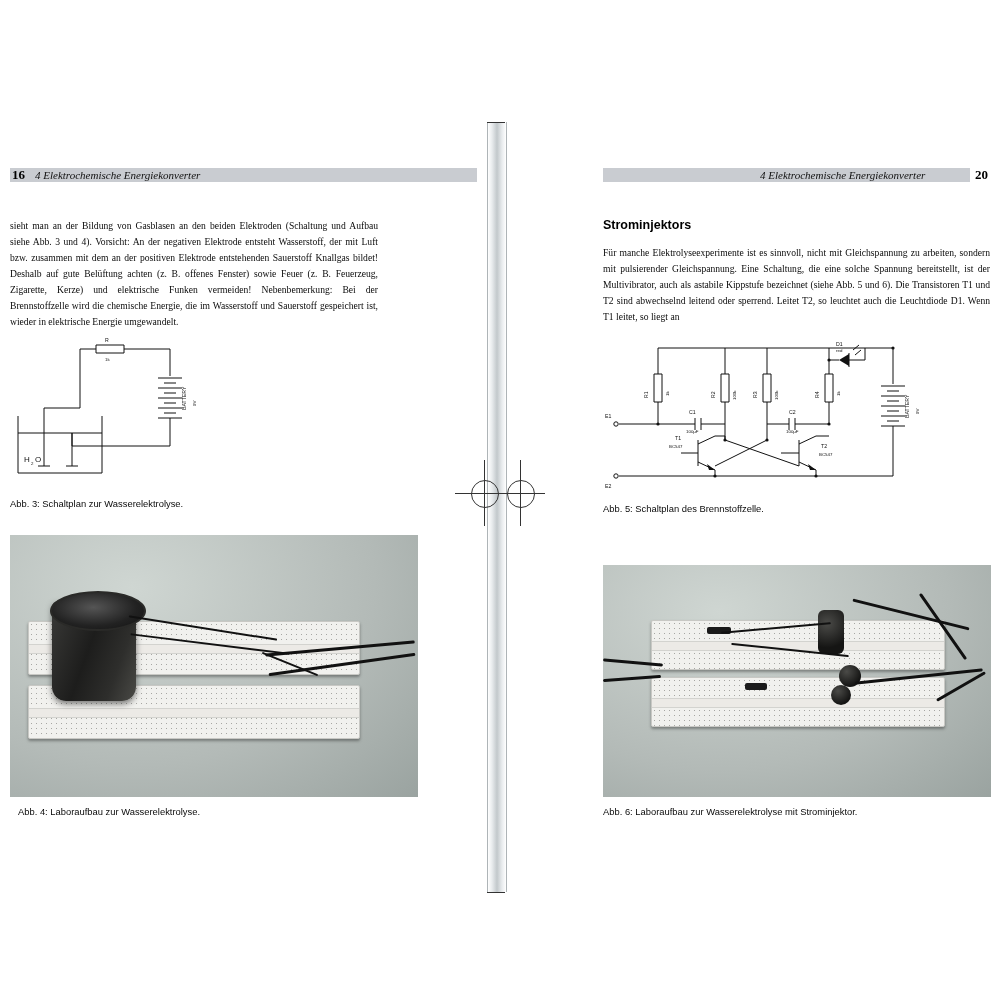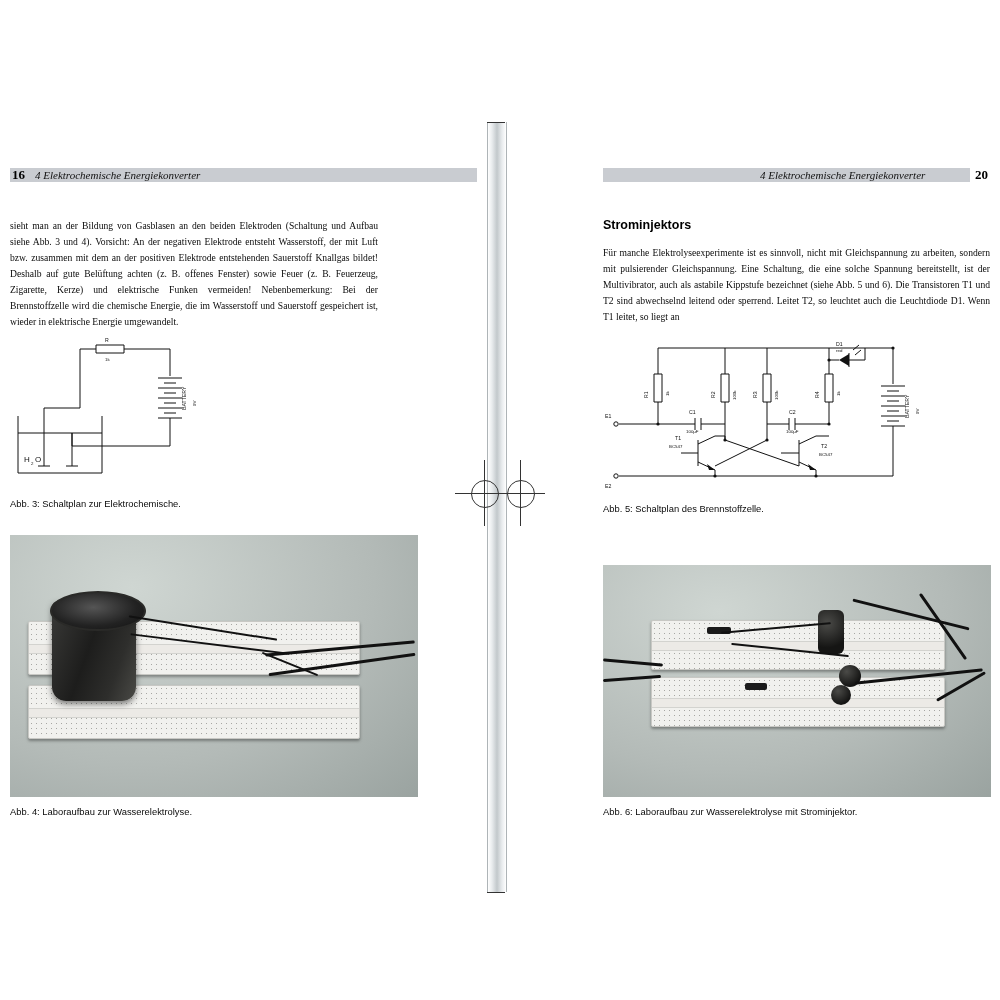--- a/index.html
+++ b/index.html
@@ -218,21 +218,21 @@
     <line x1="34" y1="70" x2="34" y2="128"></line>
     <line x1="62" y1="95" x2="62" y2="128"></line>
     <line x1="28" y1="128" x2="40" y2="128"></line>
     <line x1="56" y1="128" x2="68" y2="128"></line>
 
     <text x="14" y="124" style="font-size:8px;">H</text>
     <text x="21" y="127" class="tiny">2</text>
     <text x="25" y="124" style="font-size:8px;">O</text>
   </svg>
 
-  <div class="caption" style="left:10px; top:498px;">Abb. 3: Schaltplan zur Elektrochemische.</div>
+  <div class="caption" style="left:10px; top:498px;">Abb. 3: Schaltplan zur Wasserelektrolyse.</div>
 
   <div class="photo" style="left:10px; top:535px; width:408px; height:262px;">
     <div class="bgwash"></div>
 
     <div class="breadboard" style="left:18px; top:86px; width:330px; height:52px;">
       <div class="bb-holes"></div>
       <div class="bb-gap" style="left:0; right:0; top:22px; height:8px;"></div>
     </div>
     <div class="breadboard" style="left:18px; top:150px; width:330px; height:52px;">
       <div class="bb-holes"></div>
@@ -242,21 +242,21 @@
     <div class="beaker" style="left:42px; top:66px; width:84px; height:100px;"></div>
     <div class="beaker-rim" style="left:40px; top:56px; width:92px; height:36px;"></div>
 
     <div class="wire" style="left:118px; top:92px; width:150px; height:2px; transform:rotate(9deg);"></div>
     <div class="wire" style="left:120px; top:108px; width:160px; height:2px; transform:rotate(7deg);"></div>
     <div class="wire" style="left:255px; top:112px; width:150px; height:3px; transform:rotate(-5deg);"></div>
     <div class="wire" style="left:258px; top:128px; width:148px; height:3px; transform:rotate(-8deg);"></div>
     <div class="wire" style="left:250px; top:128px; width:60px; height:2px; transform:rotate(22deg);"></div>
   </div>
 
-  <div class="caption" style="left:10px; top:806px;text-align:center;">Abb. 4: Laboraufbau zur Wasserelektrolyse.</div>
+  <div class="caption" style="left:18px; top:806px;text-align:center;">Abb. 4: Laboraufbau zur Wasserelektrolyse.</div>
 
   <div class="spine"></div>
   <div class="spine-cap" style="left:487px; top:122px; width:18px;"></div>
   <div class="spine-cap" style="left:487px; top:892px; width:18px;"></div>
   <div class="reg-mark" style="left:471px; top:480px;"></div>
   <div class="reg-mark" style="left:507px; top:480px;"></div>
   <div class="reg-h" style="left:455px; top:493px; width:90px; height:1px;"></div>
   <div class="reg-v" style="left:484px; top:460px; width:1px; height:66px;"></div>
   <div class="reg-v" style="left:520px; top:460px; width:1px; height:66px;"></div>
 

